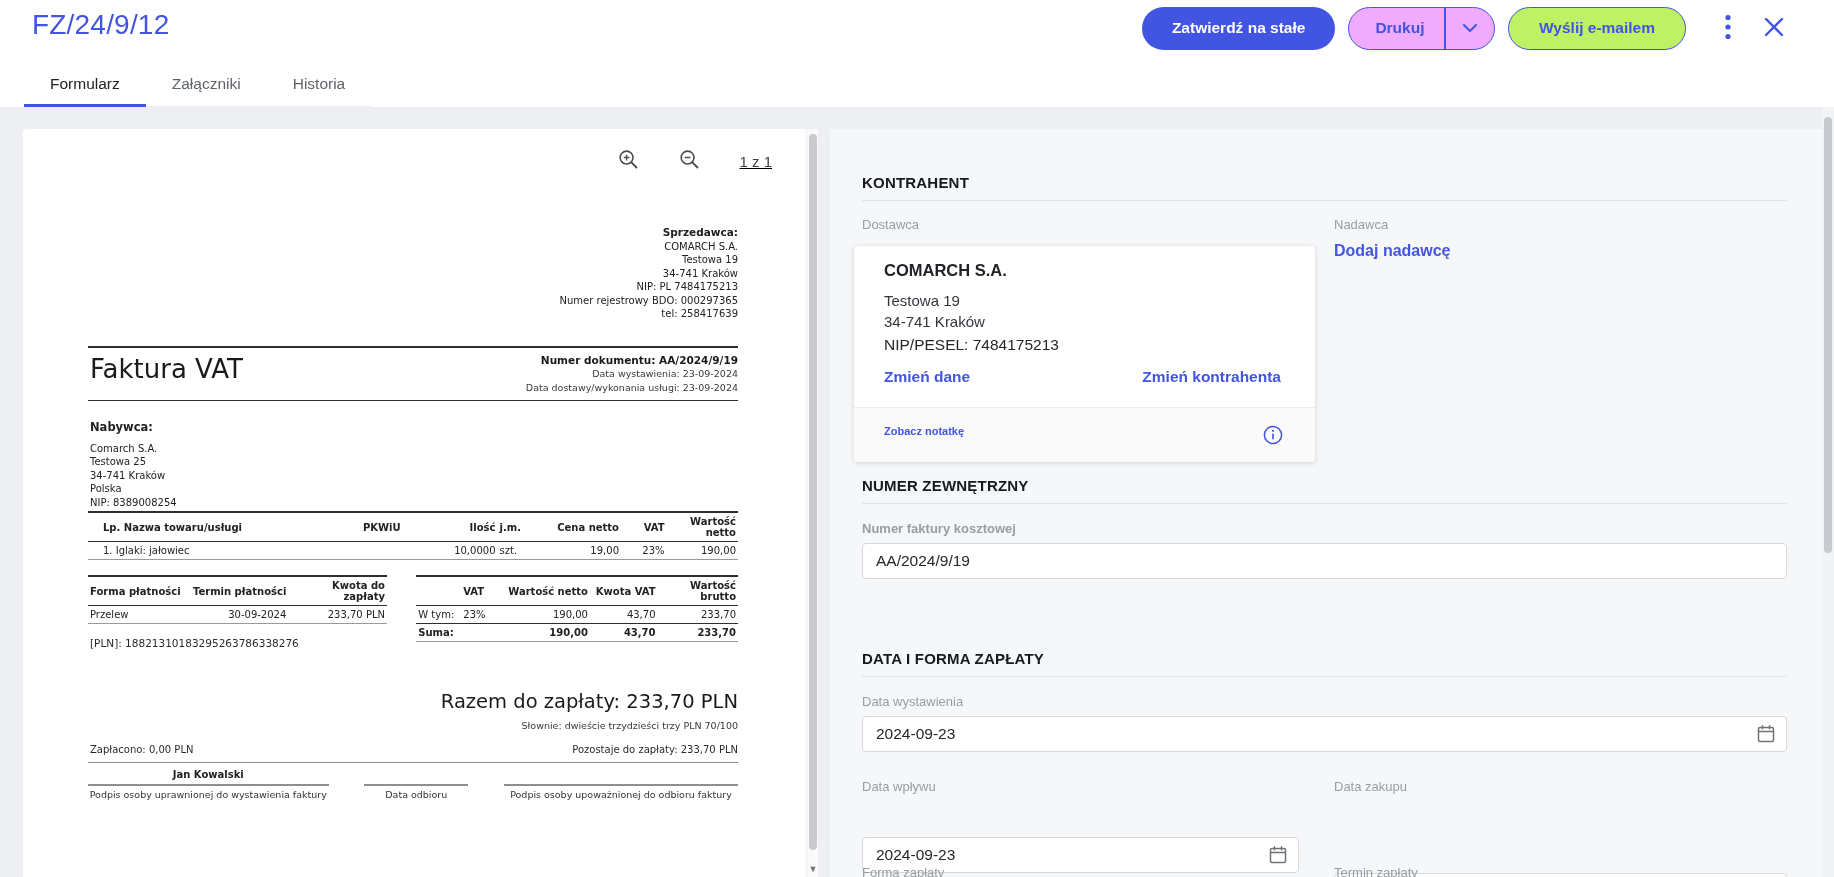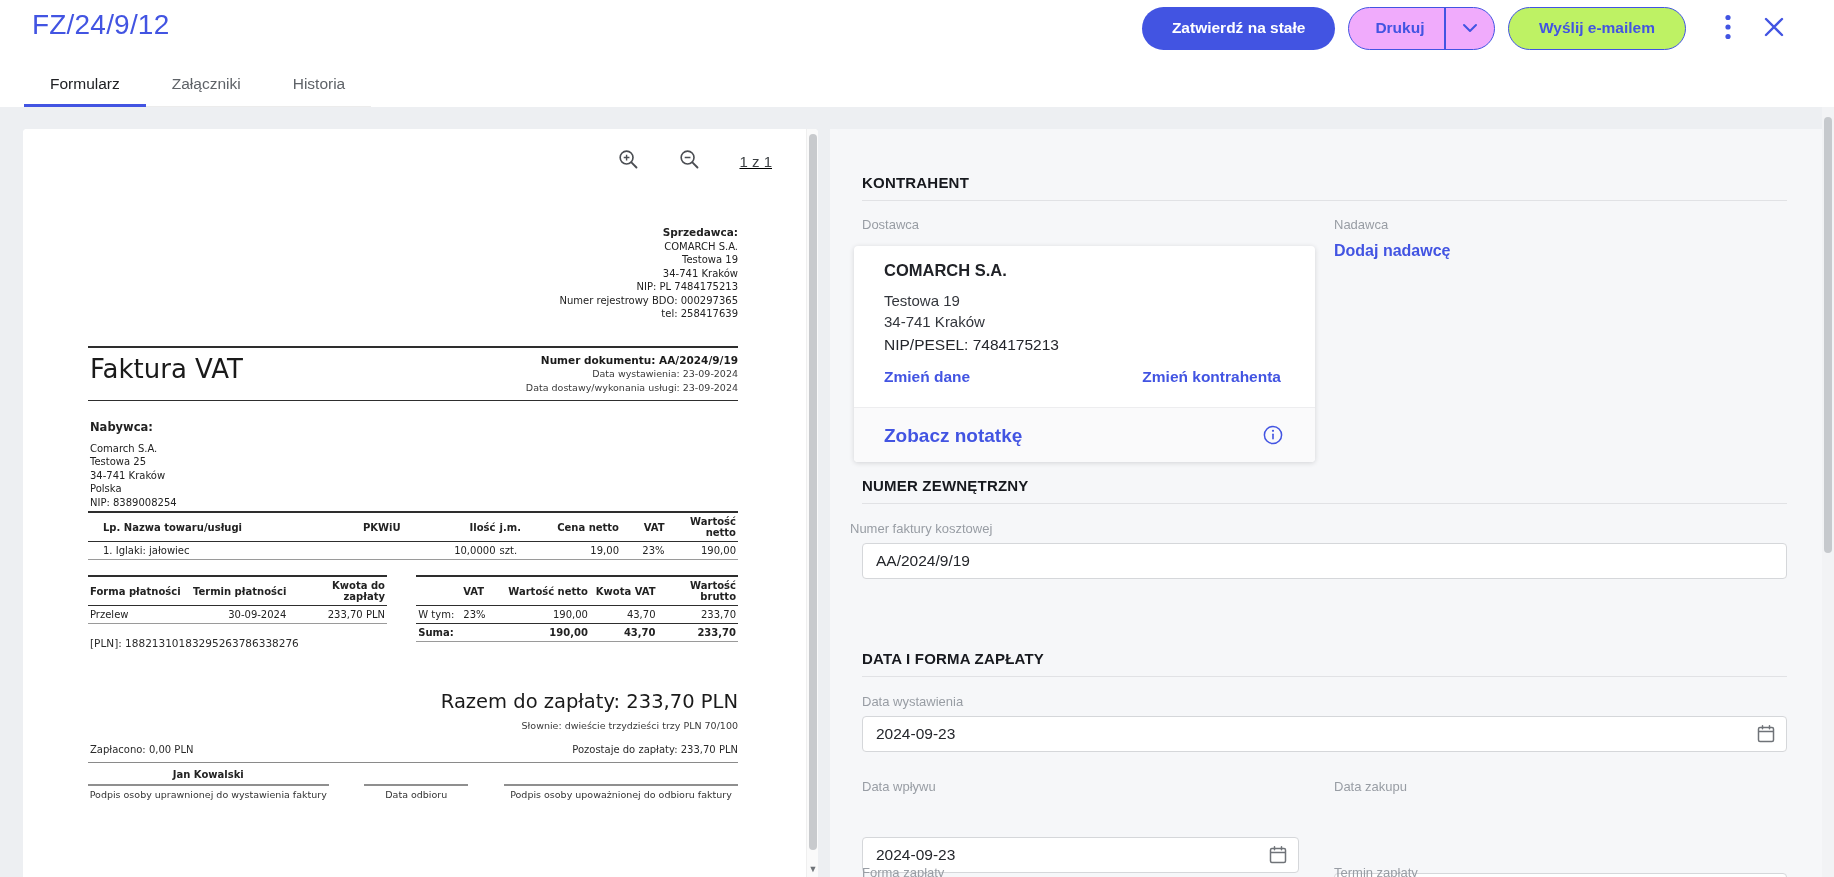--- a/index.html
+++ b/index.html
@@ -82,21 +82,21 @@
   .input-wrap { position:relative; }
   .input-wrap .cal { position:absolute; right:11px; top:8px; }
   .link { color:#4254e2; font-weight:600; cursor:pointer; }
 
   .card { position:absolute; left:24px; top:117px; width:461px; height:216px; background:#fff; border-radius:4px; box-shadow:0 1px 5px rgba(32,33,36,0.16); overflow:hidden; }
   .card-name { position:absolute; left:30px; top:15px; font-size:16.5px; font-weight:bold; color:#202227; }
   .card-addr { position:absolute; left:30px; top:44px; font-size:15px; line-height:21px; color:#33363c; }
   .card-nip { position:absolute; left:30px; top:90px; font-size:15.5px; color:#24262b; }
   .card-links { position:absolute; left:30px; right:34px; top:122px; display:flex; justify-content:space-between; font-size:15.5px; }
   .card-footer { position:absolute; left:0; right:0; bottom:0; height:55px; background:#fafafb; border-top:1px solid #ededef; }
-  .card-footer .note { position:absolute; left:30px; top:17px; font-size:19px; }
+  .card-footer .note { position:absolute; left:30px; top:17px; font-size:11px; }
   .card-footer .info { position:absolute; right:32px; top:17px; }
 
   
   .win-scrollbar { position:absolute; top:107px; right:0; width:12px; bottom:0; background:#f2f3f5; }
   .win-scrollbar .thumb { position:absolute; top:10px; left:2px; width:8px; height:436px; background:#c6c9cd; border-radius:4px; }
 </style>
 </head>
 <body>
 
 <div class="app">
@@ -358,21 +358,21 @@
         </span>
       </div>
     </div>
 
     <div class="fp-abs field-label" style="left:504px; top:88px;">Nadawca</div>
     <div class="fp-abs link" style="left:504px; top:113px; font-size:16px;">Dodaj nadawcę</div>
 
     <div class="fp-abs section-h" style="left:32px; top:348px;">NUMER ZEWNĘTRZNY</div>
     <div class="fp-abs section-line" style="top:374px;"></div>
 
-    <div class="fp-abs field-label" style="left:20px; top:392px;">Numer faktury kosztowej</div>
+    <div class="fp-abs field-label" style="left:32px; top:392px;font-weight:bold;">Numer faktury kosztowej</div>
     <div class="fp-abs" style="left:32px; top:414px; width:925px;">
       <input class="text-input" readonly="" value="AA/2024/9/19" style="">
     </div>
 
     <div class="fp-abs section-h" style="left:32px; top:521px;">DATA I FORMA ZAPŁATY</div>
     <div class="fp-abs section-line" style="top:547px;"></div>
 
     <div class="fp-abs field-label" style="left:32px; top:565px;">Data wystawienia</div>
     <div class="fp-abs input-wrap" style="left:32px; top:587px; width:925px;">
       <input class="text-input" readonly="" value="2024-09-23" style="">

